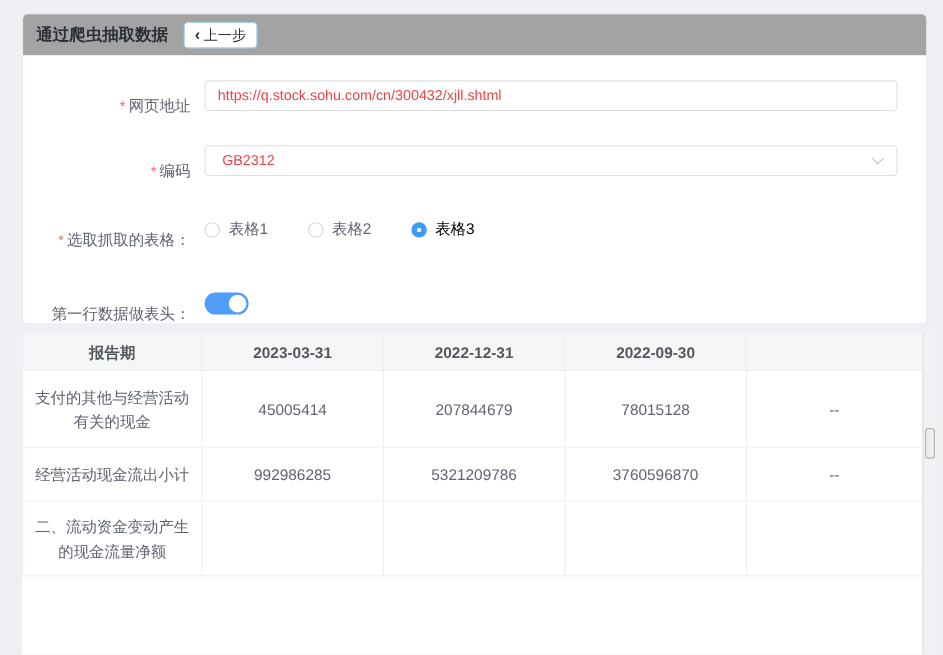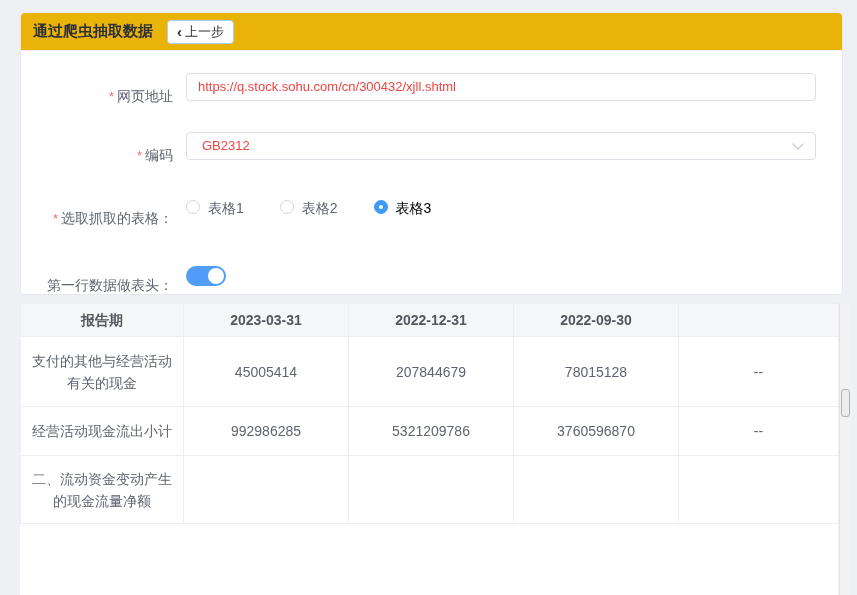--- a/index.html
+++ b/index.html
@@ -10,21 +10,21 @@
     font-family:"Liberation Sans","DejaVu Sans",sans-serif;
     color:#5f6470;
   }
   
   .card {
     position:absolute; left:20px; top:12px; width:823px; height:283px;
     background:#fff; border:1px solid #e6e9ef; border-radius:4px;
   }
   .card-header {
     height:38px; display:flex; align-items:center; gap:14px;
-    padding:0 12px; background:#eab308;
+    padding:0 12px; background:#a3a3a3;
     border-bottom:1px solid #eceff4; border-radius:4px 4px 0 0;
   }
   .page-title { font-size:15px; font-weight:bold; color:#2b2f36; }
   .back-btn {
     display:inline-flex; align-items:center; gap:3px;
     height:24px; padding:0 9px; background:#fff;
     border:1px solid #a9d1f5; border-radius:4px;
     font-size:13px; color:#2b2f36; cursor:pointer;
   }
   .back-chevron { font-size:15px; font-weight:bold; line-height:1; margin-top:-1px; }
@@ -40,21 +40,21 @@
     padding:0 11px; font-size:13px; color:#ef4444; background:#fff;
     display:flex; align-items:center;
   }
   .select-input { justify-content:space-between; cursor:pointer;padding-left:15px; }
   .chev {
     width:8px; height:8px; margin-top:-4px; margin-right:2px;
     border-right:1.5px solid #c0c4cc; border-bottom:1.5px solid #c0c4cc;
     transform:rotate(45deg); flex:none;
   }
   .radio-group { display:flex; align-items:center; gap:36px; }
-  .radio { display:flex; gap:8px; cursor:pointer; font-size:14px; }
+  .radio { display:flex; align-items:center; gap:8px; cursor:pointer; font-size:14px; }
   .radio-circle { width:14px; height:14px; border:1px solid #d3d7de; border-radius:50%;
     background:#fff; position:relative; flex:none; }
   .radio.selected .radio-circle { border-color:#3d9bf7; background:#3d9bf7; }
   .radio.selected .radio-circle::after {
     content:""; position:absolute; left:4px; top:4px; width:4px; height:4px;
     background:#fff; border-radius:50%;
   }
   .radio.selected .radio-label { color:#000000; }
   .switch { width:40px; height:20px; border-radius:10px; background:#c9ccd4;
     position:relative; cursor:pointer; flex:none; }

